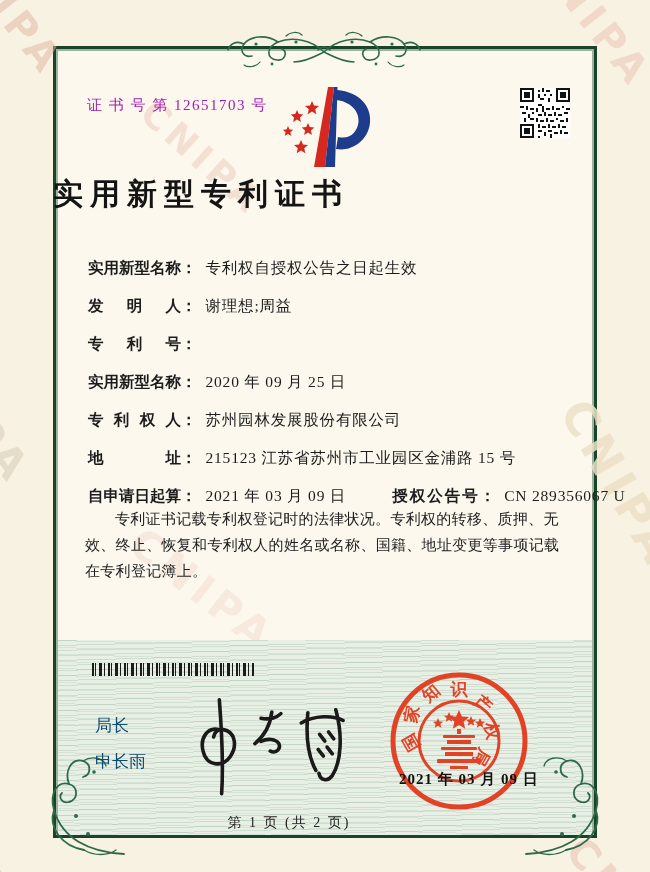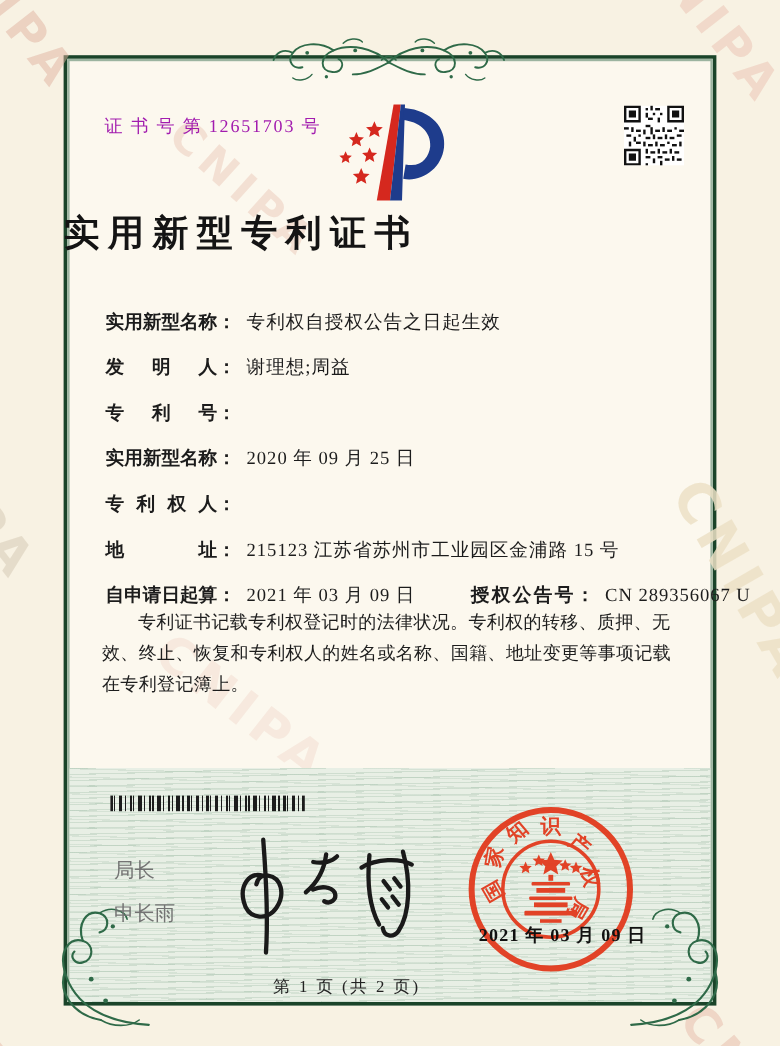--- a/index.html
+++ b/index.html
@@ -47,21 +47,21 @@
   .paras{left:85px;top:506px;width:486px;z-index:4;font-size:15px;line-height:26px;
          letter-spacing:.3px;color:#1d1d1d;}
   .paras p{margin:0;text-indent:2em;}
   .barcode{left:92px;top:663px;width:162px;height:13px;z-index:4;
     background:repeating-linear-gradient(90deg,
       #1c1c1c 0 2px, transparent 2px 3px,
       #1c1c1c 3px 4px, transparent 4px 7px,
       #1c1c1c 7px 10px, transparent 10px 12px,
       #1c1c1c 12px 13px, transparent 13px 16px);}
   .officer{left:95px;top:714px;z-index:5;font-family:"Liberation Sans","DejaVu Sans",sans-serif;
-           font-size:17px;color:#737373;}
+           font-size:17px;color:#0c4a6e;}
   .officer .name{margin-top:13px;}
   .sig{left:190px;top:692px;z-index:5;transform:rotate(-2deg);}
   .seal{left:386px;top:668px;width:146px;height:146px;z-index:4;opacity:.95;}
   .ring-ch{position:absolute;left:50%;top:50%;font-size:17px;font-weight:700;color:#e23a1d;
            transform-origin:0 0;font-family:"Liberation Serif","DejaVu Serif",serif;}
   .sealdate{left:399px;top:770px;z-index:6;font-size:15px;font-weight:700;color:#111;
             letter-spacing:1px;white-space:nowrap;}
   .footer{left:53px;top:814px;width:472px;text-align:center;z-index:5;font-size:14px;
           color:#222;letter-spacing:2px;}
 </style>
@@ -222,20 +222,21 @@
       <span class="fcolon">：</span>
   </div>
   <div class="frow">
     <span class="flbl">实用新型名称</span>
       <span class="fcolon">：</span>
     <span class="fval">2020 年 09 月 25 日</span>
   </div>
   <div class="frow">
     <span class="flbl">专利权人</span>
       <span class="fcolon">：</span>
+    <span class="fval">苏州园林发展股份有限公司</span>
   </div>
   <div class="frow">
     <span class="flbl">地址</span>
       <span class="fcolon">：</span>
     <span class="fval">215123 江苏省苏州市工业园区金浦路 15 号</span>
   </div>
   <div class="frow">
     <span class="flbl">自申请日起算</span>
       <span class="fcolon">：</span>
     <span class="fval">2021 年 03 月 09 日</span>

